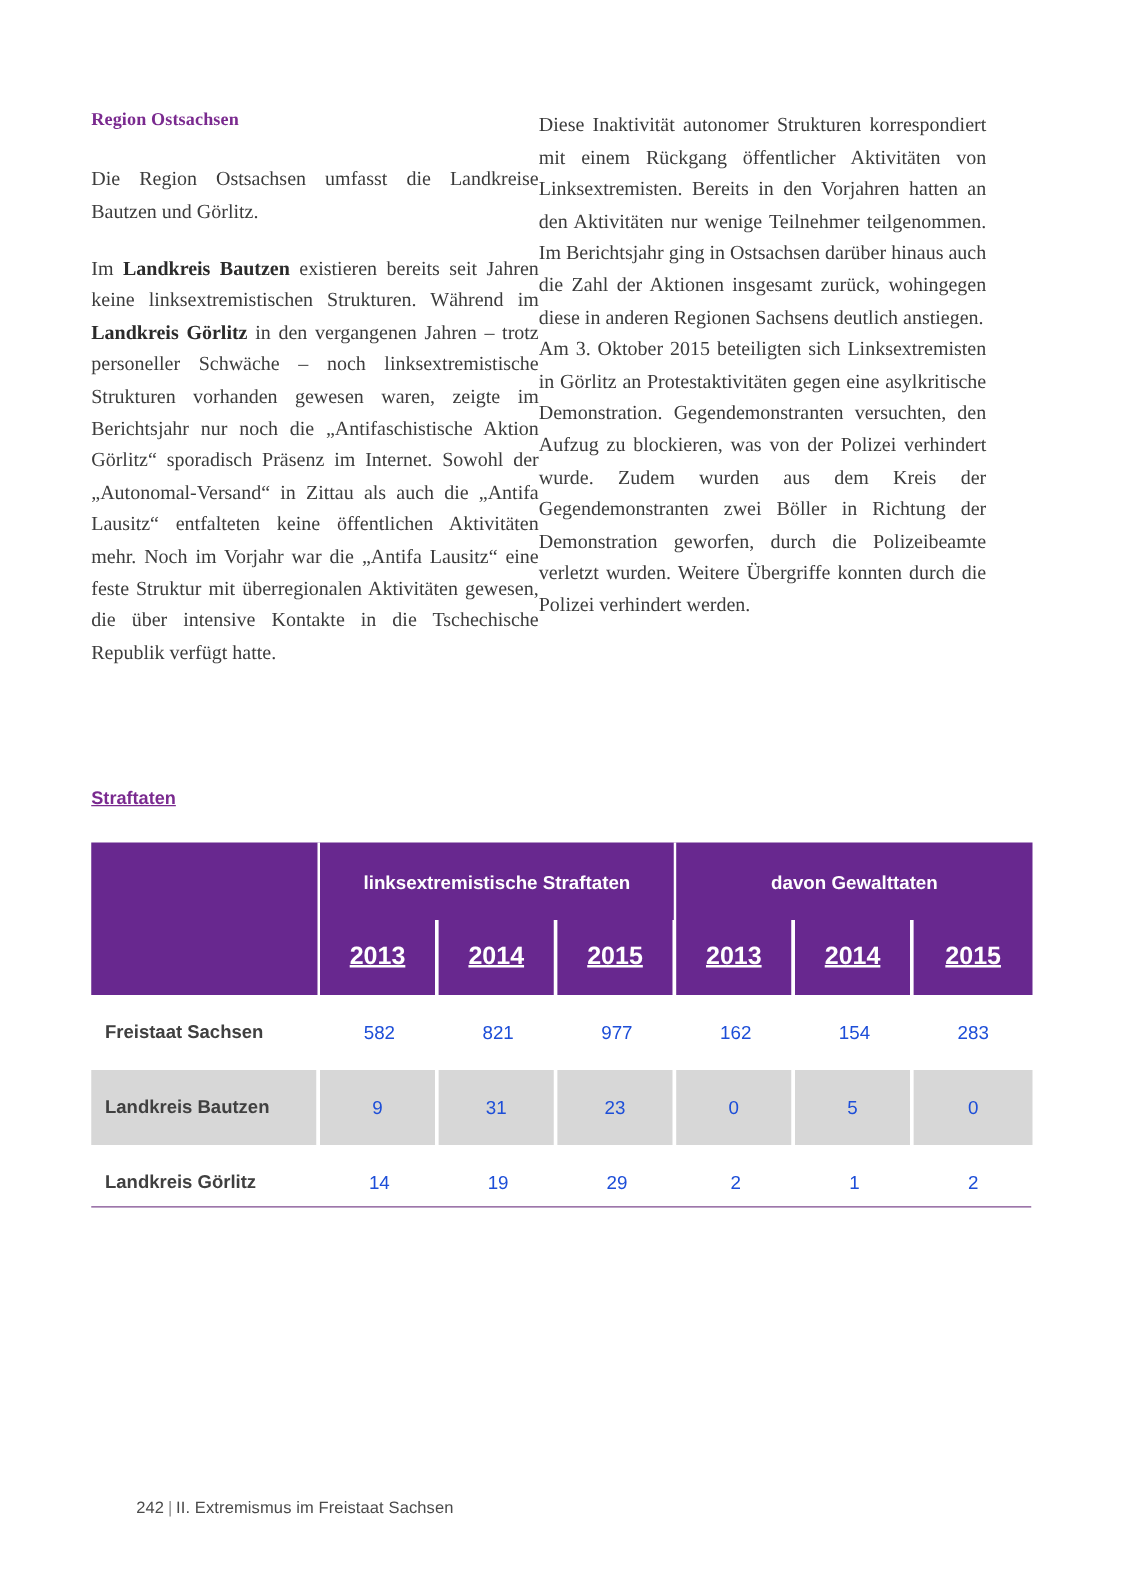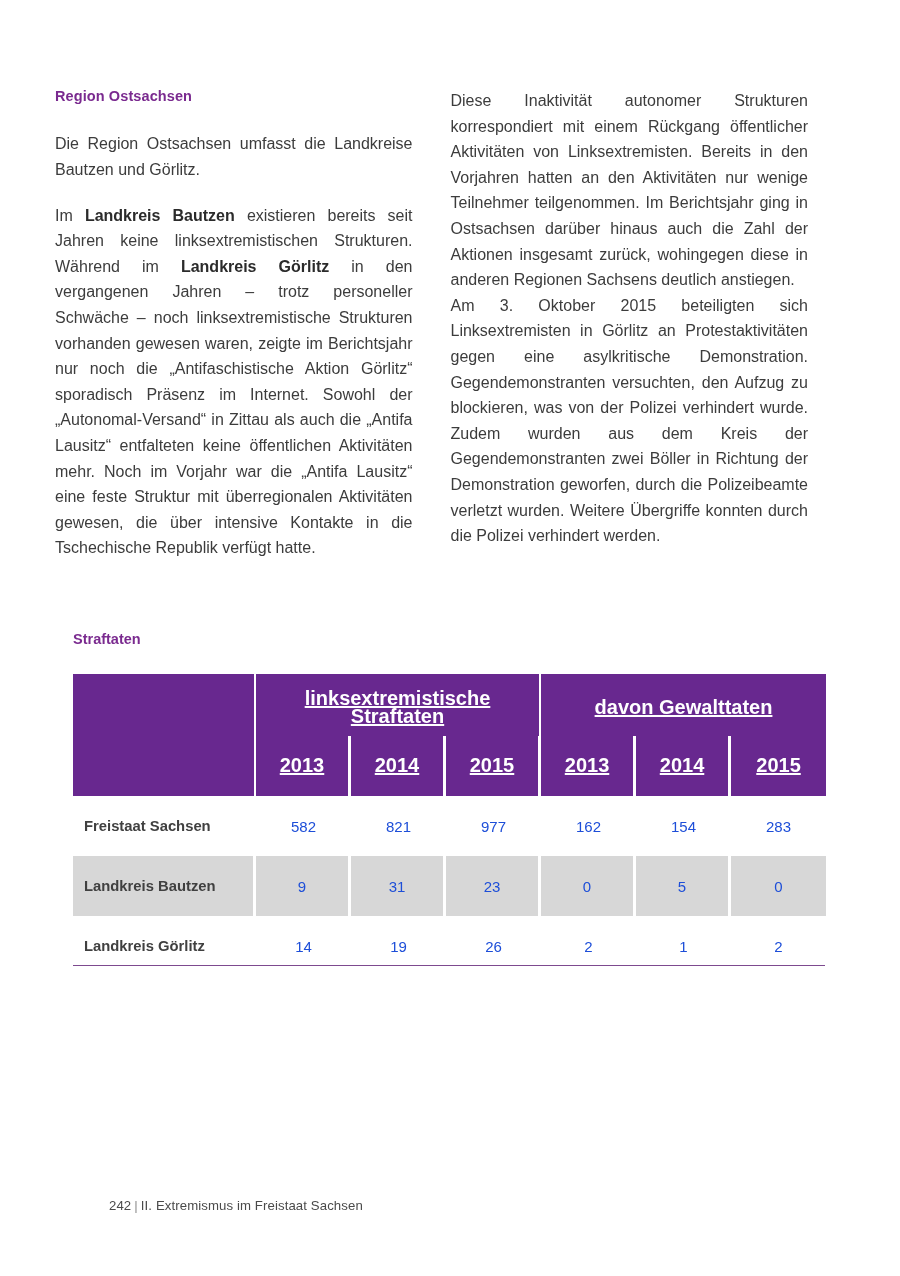--- a/index.html
+++ b/index.html
@@ -21,25 +21,25 @@
   .page {
     position: absolute;
     left: 0; top: 0;
     width: 900px;
     height: 1276px;
   }
 
   
   .columns {
     position: absolute;
-    left: 55px;
+    left: 73px;
     top: 88px;
     width: 753px;
     display: flex;
-    gap: 38px;
+    font-family: Liberation Serif, serif;
   }
   .col {
     width: 358px;
   }
 
   .section-heading {
     color: #7a2a8f;
     font-size: 14.5px;
     font-weight: bold;
     letter-spacing: 0.1px;
@@ -66,20 +66,21 @@
 
   
   .table-heading {
     position: absolute;
     left: 73px;
     top: 631px;
     color: #7a2a8f;
     font-size: 14.5px;
     font-weight: bold;
     line-height: 1.2;
+    text-decoration: underline;
   }
 
   .table-wrap {
     position: absolute;
     left: 73px;
     top: 674px;
     width: 753px;
   }
 
   table.stat {
@@ -103,24 +104,23 @@
   }
   .hdr-group td.corner, .hdr-year td.corner {
     background: #68288f;
     border-right: 2px solid #ffffff;
   }
   .hdr-group td:last-child, .hdr-year td:last-child {
     border-right: none;
   }
   .hdr-group td.grp {
     height: 62px;
-    font-size: 20px;
+    font-size: 15px;
     line-height: 18px;
     padding: 4px 6px 0 6px;
-    text-decoration: underline;
   }
   .hdr-year td.yr {
     height: 60px;
     font-size: 20px;
     padding-bottom: 2px;
     text-decoration: underline;
   }
   
   .hdr-year td.yr { border-right: 3px solid #ffffff; }
   .hdr-year td.yr.grp-end { border-right: 3px solid #ffffff; }
@@ -240,21 +240,21 @@
           <td class="num">31</td>
           <td class="num">23</td>
           <td class="num">0</td>
           <td class="num">5</td>
           <td class="num">0</td>
         </tr>
         <tr>
           <td class="lbl">Landkreis Görlitz</td>
           <td class="num">14</td>
           <td class="num">19</td>
-          <td class="num">26</td>
+          <td class="num">29</td>
           <td class="num">2</td>
           <td class="num">1</td>
           <td class="num">2</td>
         </tr>
       </tbody>
     </table>
   </div>
 
   <div class="table-rule"></div>
 

